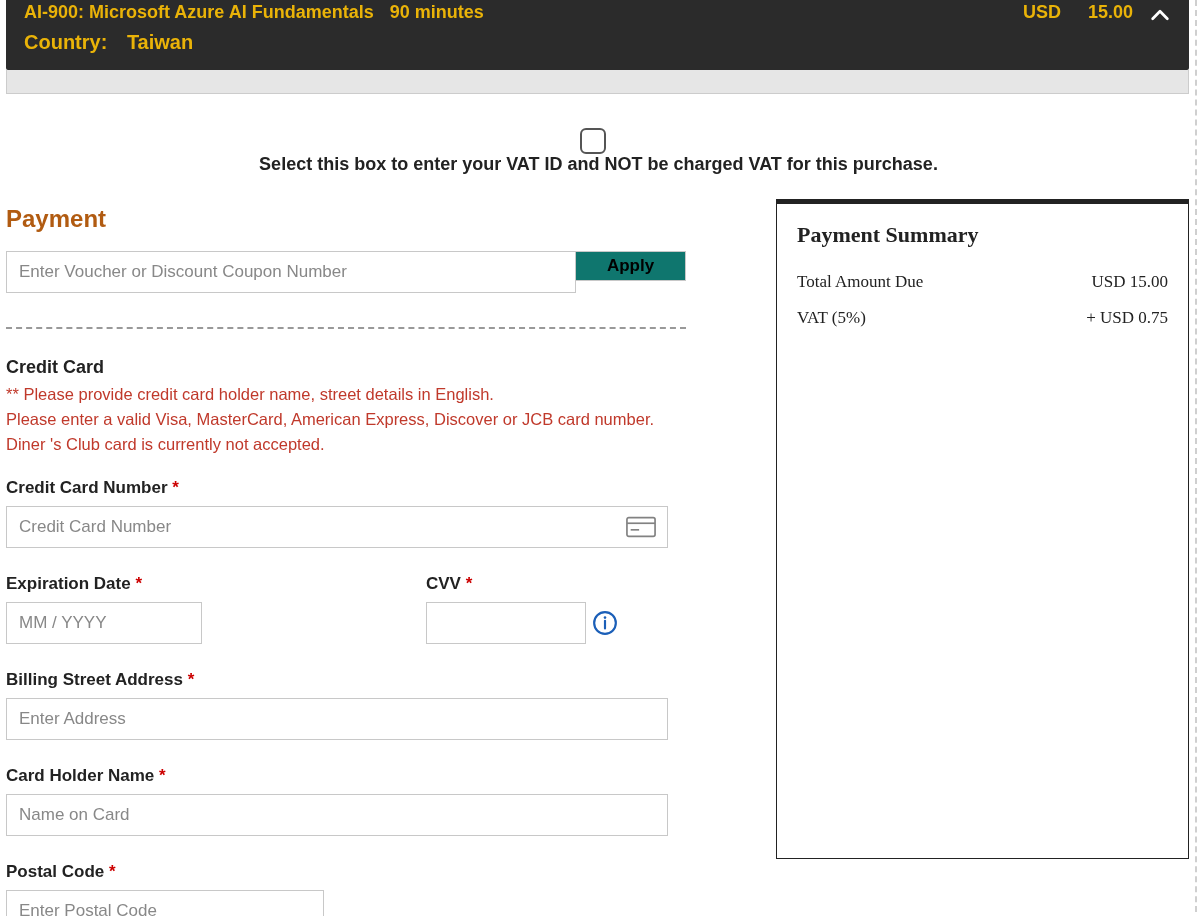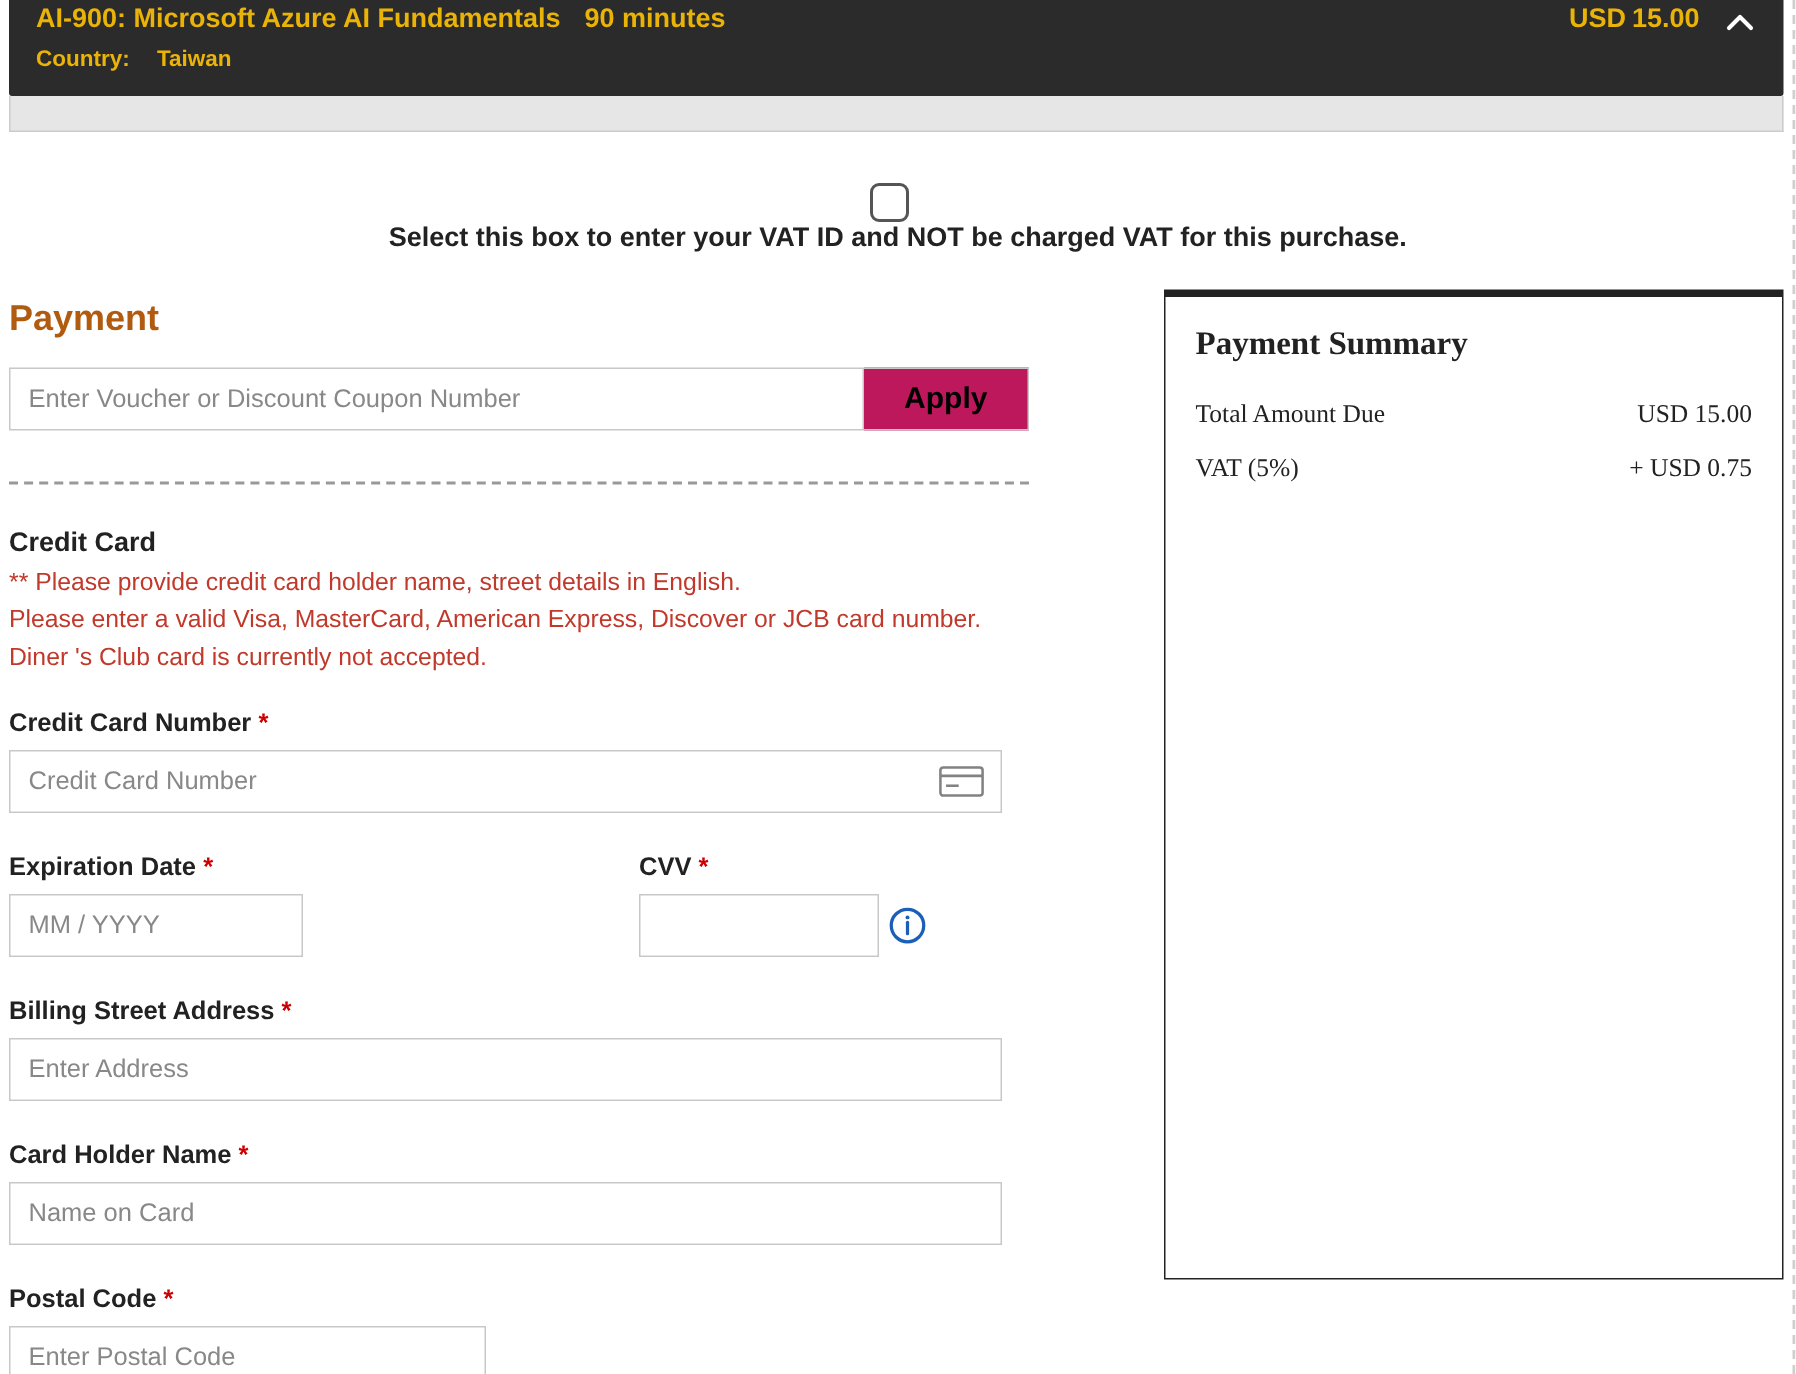--- a/index.html
+++ b/index.html
@@ -23,28 +23,28 @@
     height:24px;
     border:1px solid #ccc;
     border-top:none;
   }
   .exam-line { display:flex; align-items:center; }
   .exam-title { font-weight:700; font-size:18px; }
   .exam-duration { font-weight:700; font-size:18px; margin-left:16px; }
   .exam-price-block {
     position:absolute; right:56px; top:2px;
     font-weight:700; font-size:18px;
-    display:flex; gap:4px;
+    display:flex; gap:27px;
   }
   .exam-caret {
     position:absolute; right:18px; top:4px;
     color:#fff;
   }
   .exam-caret svg { width:22px; height:22px; display:block; }
-  .country-line { margin-top:8px; font-size:15px; }
+  .country-line { margin-top:8px; font-size:20px; }
   .country-label { font-weight:700; }
   .country-val { font-weight:700; margin-left:14px; }
 
   
   .vat-row { display:flex; align-items:center; margin:34px 0 0 2px;flex-direction:column; }
   .vat-check {
     width:26px; height:26px; border:2px solid #555; border-radius:6px;
     margin-right:12px;
   }
   .vat-text { font-size:18px; font-weight:600; }
@@ -60,22 +60,22 @@
   .req { color:#c00; }
 
   .voucher-row { display:flex; }
   .voucher-input {
     flex:1; height:42px; border:1px solid #c8c8c8;
     padding:0 12px; font-size:17px; color:#15803d;
     border-radius:0;
   }
   .voucher-input::placeholder { color:#888; }
   .apply-btn {
-    width:110px; height:42px; border:1px solid #c8c8c8; border-left:none;
-    background:#be185d; font-size:20px; font-weight:600; cursor:pointer;
+    width:110px; height:30px; border:1px solid #c8c8c8; border-left:none;
+    background:#0f766e; font-size:17px; font-weight:600; cursor:pointer;
   }
 
   .dashed-sep { border:none; border-top:2px dashed #999; margin:34px 0 28px 0; }
 
   .cc-title { font-size:18px; font-weight:600; margin-bottom:4px; }
   .cc-notes { color:#c0392b; font-size:16.5px; line-height:1.5; margin-bottom:22px; }
 
   .text-input {
     width:100%; height:42px; border:1px solid #c8c8c8;
     padding:0 12px; font-size:17px; color:#333;

